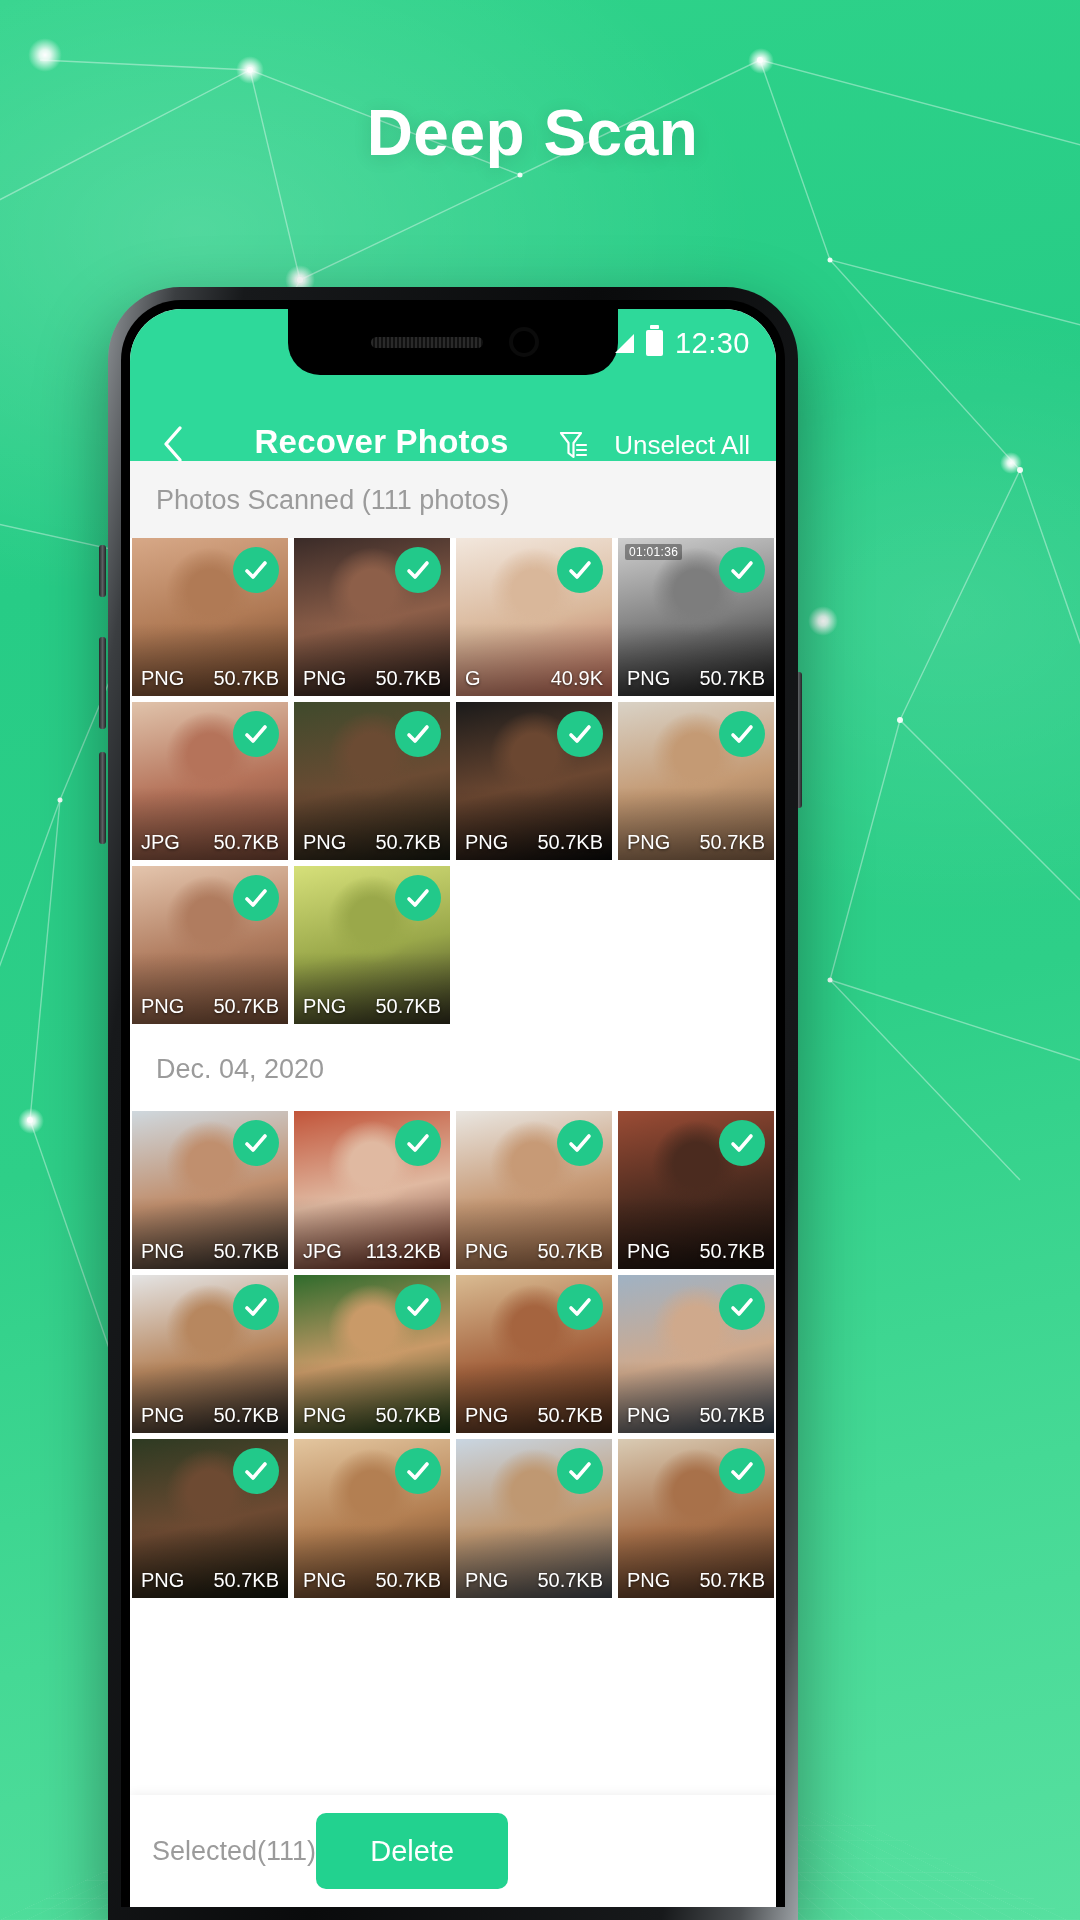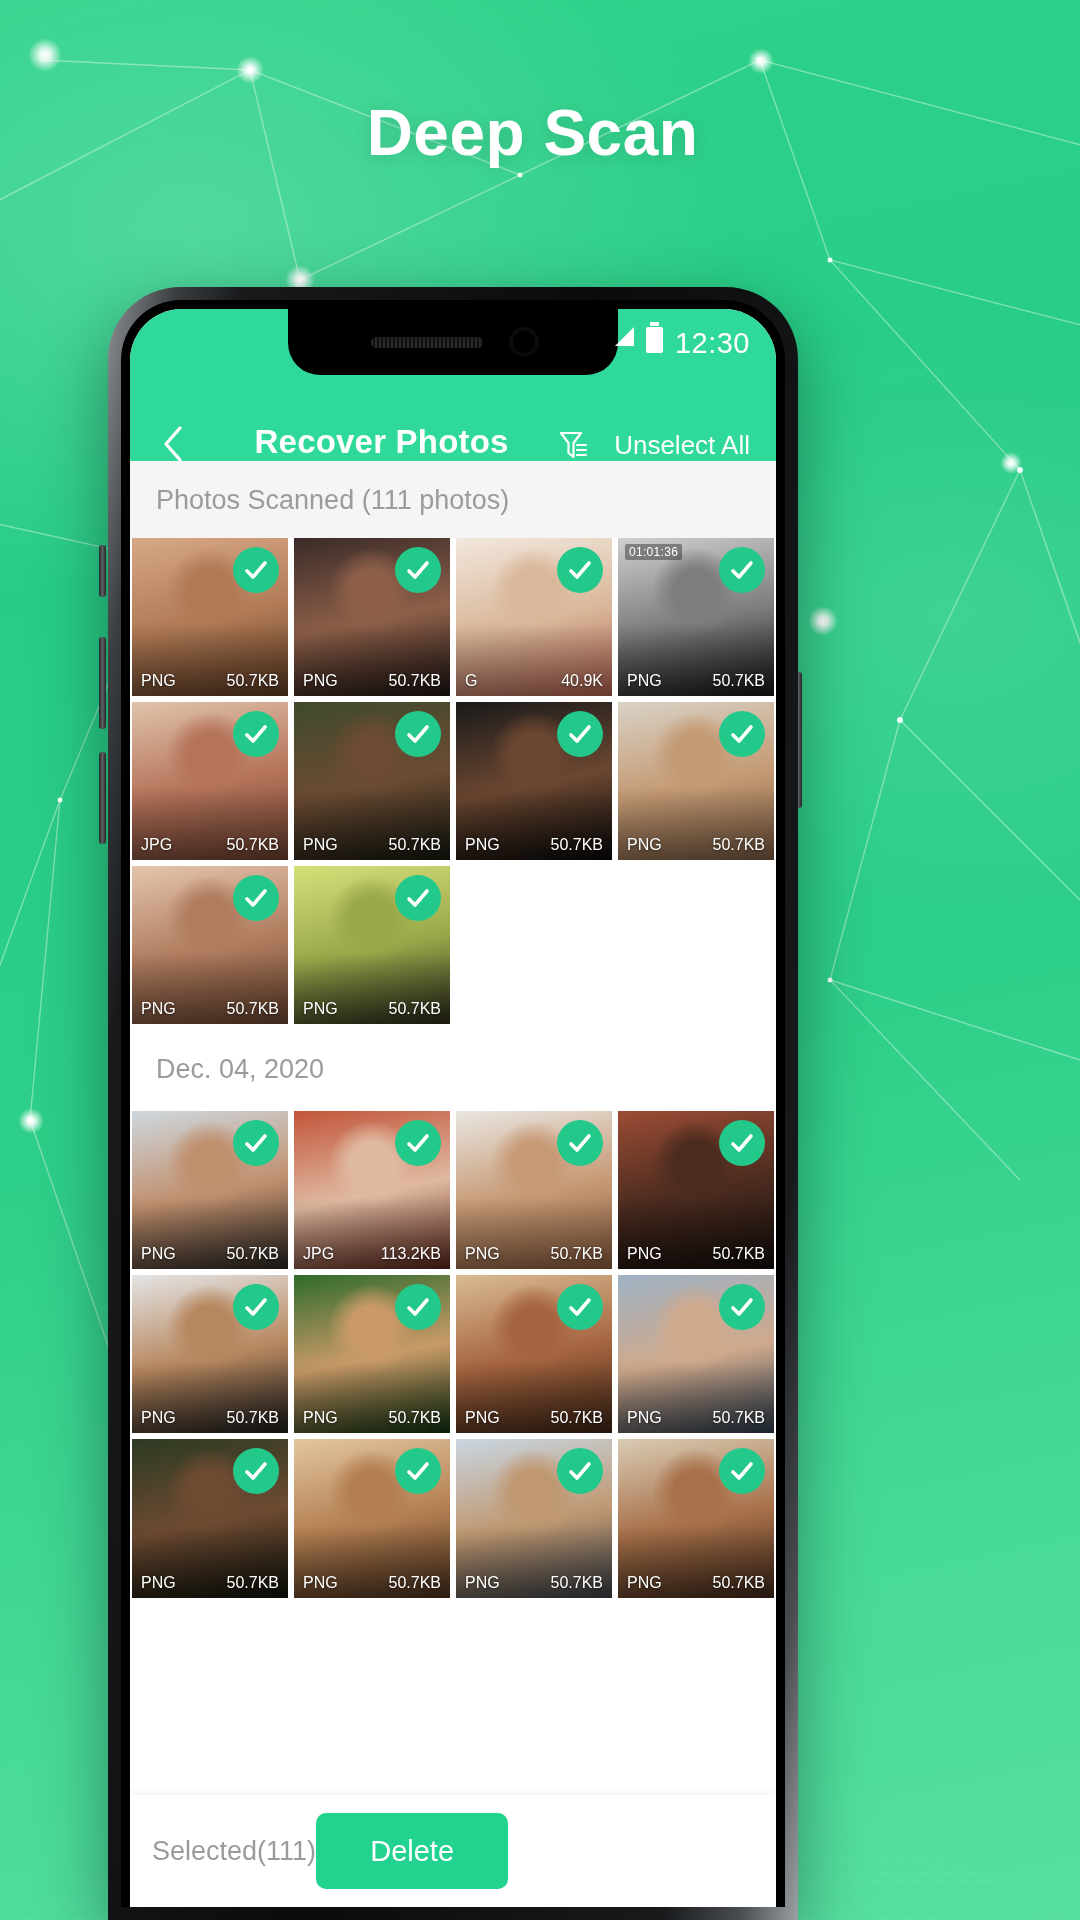--- a/index.html
+++ b/index.html
@@ -95,21 +95,21 @@
     border-radius: 0 0 32px 32px;
     display: flex; align-items: center; justify-content: center;
     gap: 30px;
     z-index: 4;
   }
   .speaker { width: 112px; height: 11px; border-radius: 6px;
     background: repeating-linear-gradient(90deg,#2a2a2a 0 2px, #111 2px 4px); }
   .frontcam { width: 22px; height: 22px; border-radius: 50%;
     background: radial-gradient(circle at 40% 35%, #2f6fd0 0%, #123濃 1%, #0d2a4d 45%, #05080d 75%);
     box-shadow: 0 0 0 4px #0b0b0b; }
-  .sb-right { display: flex; gap: 12px; z-index: 5; }
+  .sb-right { display: flex; align-items: center; gap: 12px; z-index: 5; }
   .sig { width: 0; height: 0; border-left: 19px solid transparent; border-bottom: 19px solid #fff; }
   .bat { width: 17px; height: 26px; background: #fff; border-radius: 2px; position: relative; }
   .bat::before { content: ""; position: absolute; top: -5px; left: 4px; width: 9px; height: 4px; background: #fff; border-radius: 1px; }
   .sb-time { font-size: 29px; font-weight: 500; letter-spacing: .5px; }
 
   
   .appbar {
     height: 84px;
     background: #2ED99A;
     display: flex; align-items: flex-end;
@@ -172,21 +172,21 @@
   .cell .ph { position: absolute; inset: 0; }
   .cell .shade {
     position: absolute; left: 0; right: 0; bottom: 0; height: 46%;
     background: linear-gradient(to top, rgba(0,0,0,.42), rgba(0,0,0,0));
   }
   .meta {
     position: absolute; left: 0; right: 0; bottom: 6px;
     display: flex; justify-content: space-between;
     padding: 0 9px;
     color: #fff;
-    font-size: 16px;
+    font-size: 20px;
     text-shadow: 0 1px 3px rgba(0,0,0,.6);
     white-space: nowrap;
   }
   .check {
     position: absolute; top: 9px; right: 9px;
     width: 46px; height: 46px; border-radius: 50%;
     background: #22C98A;
     display: flex; align-items: center; justify-content: center;
     cursor: pointer;
   }

